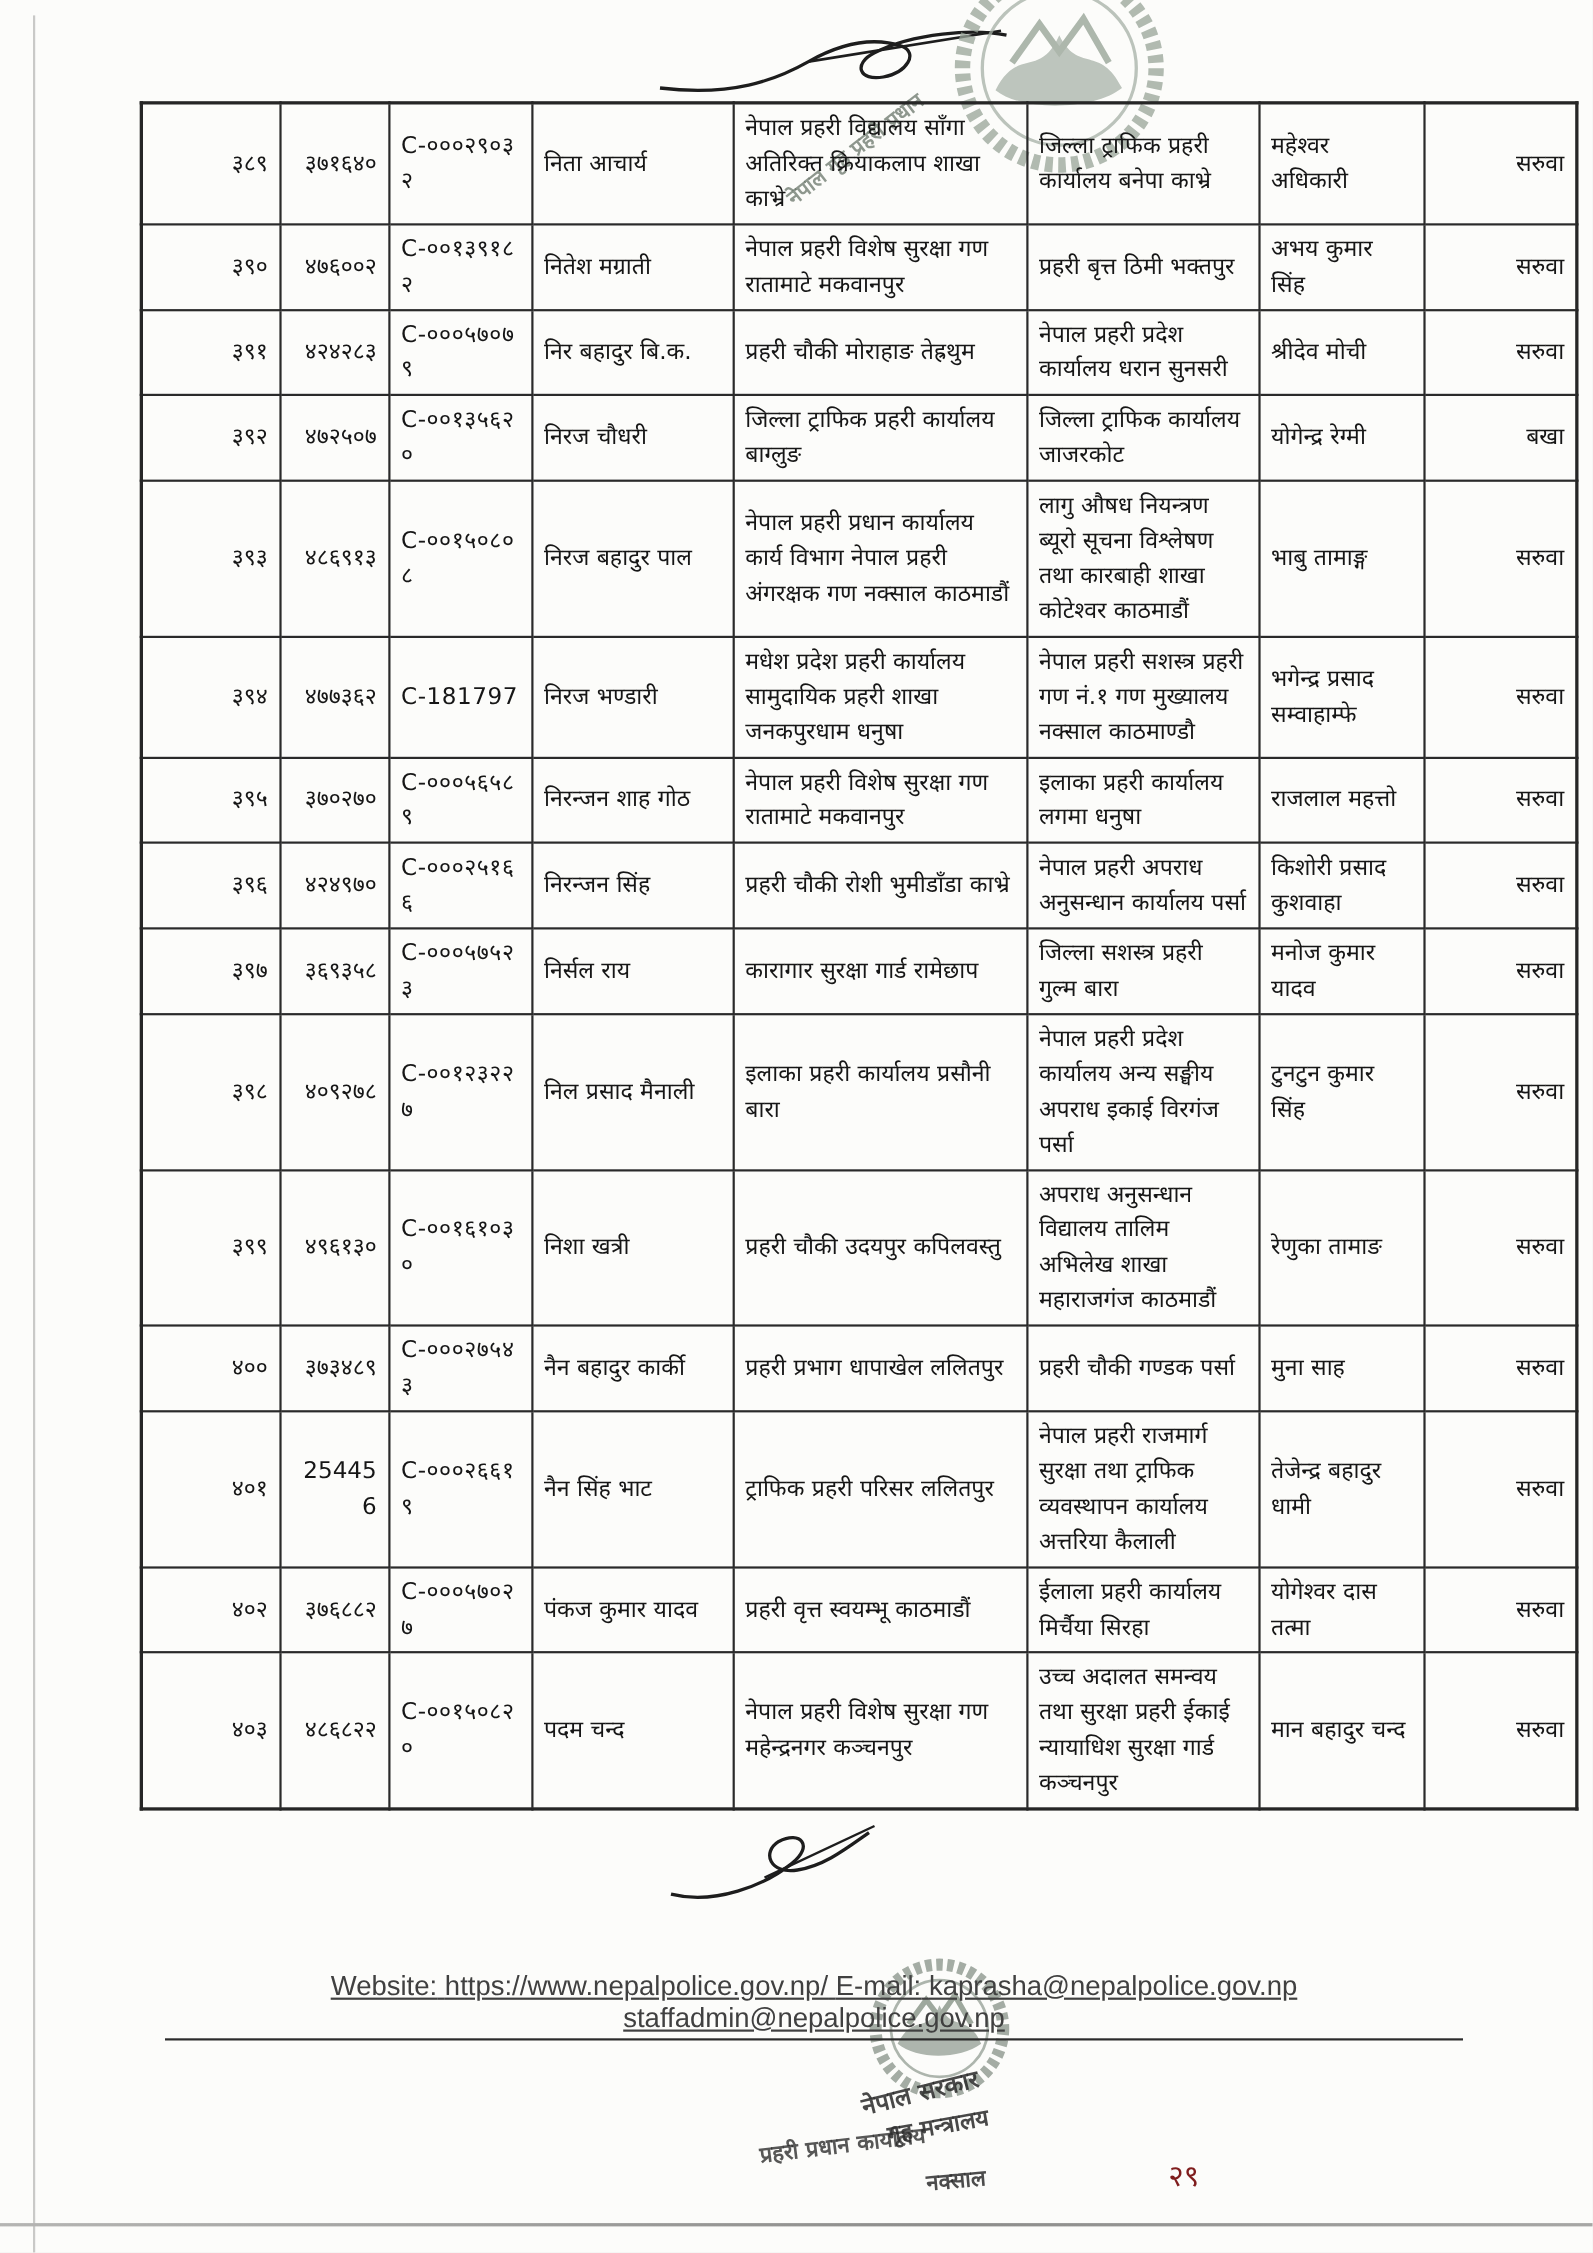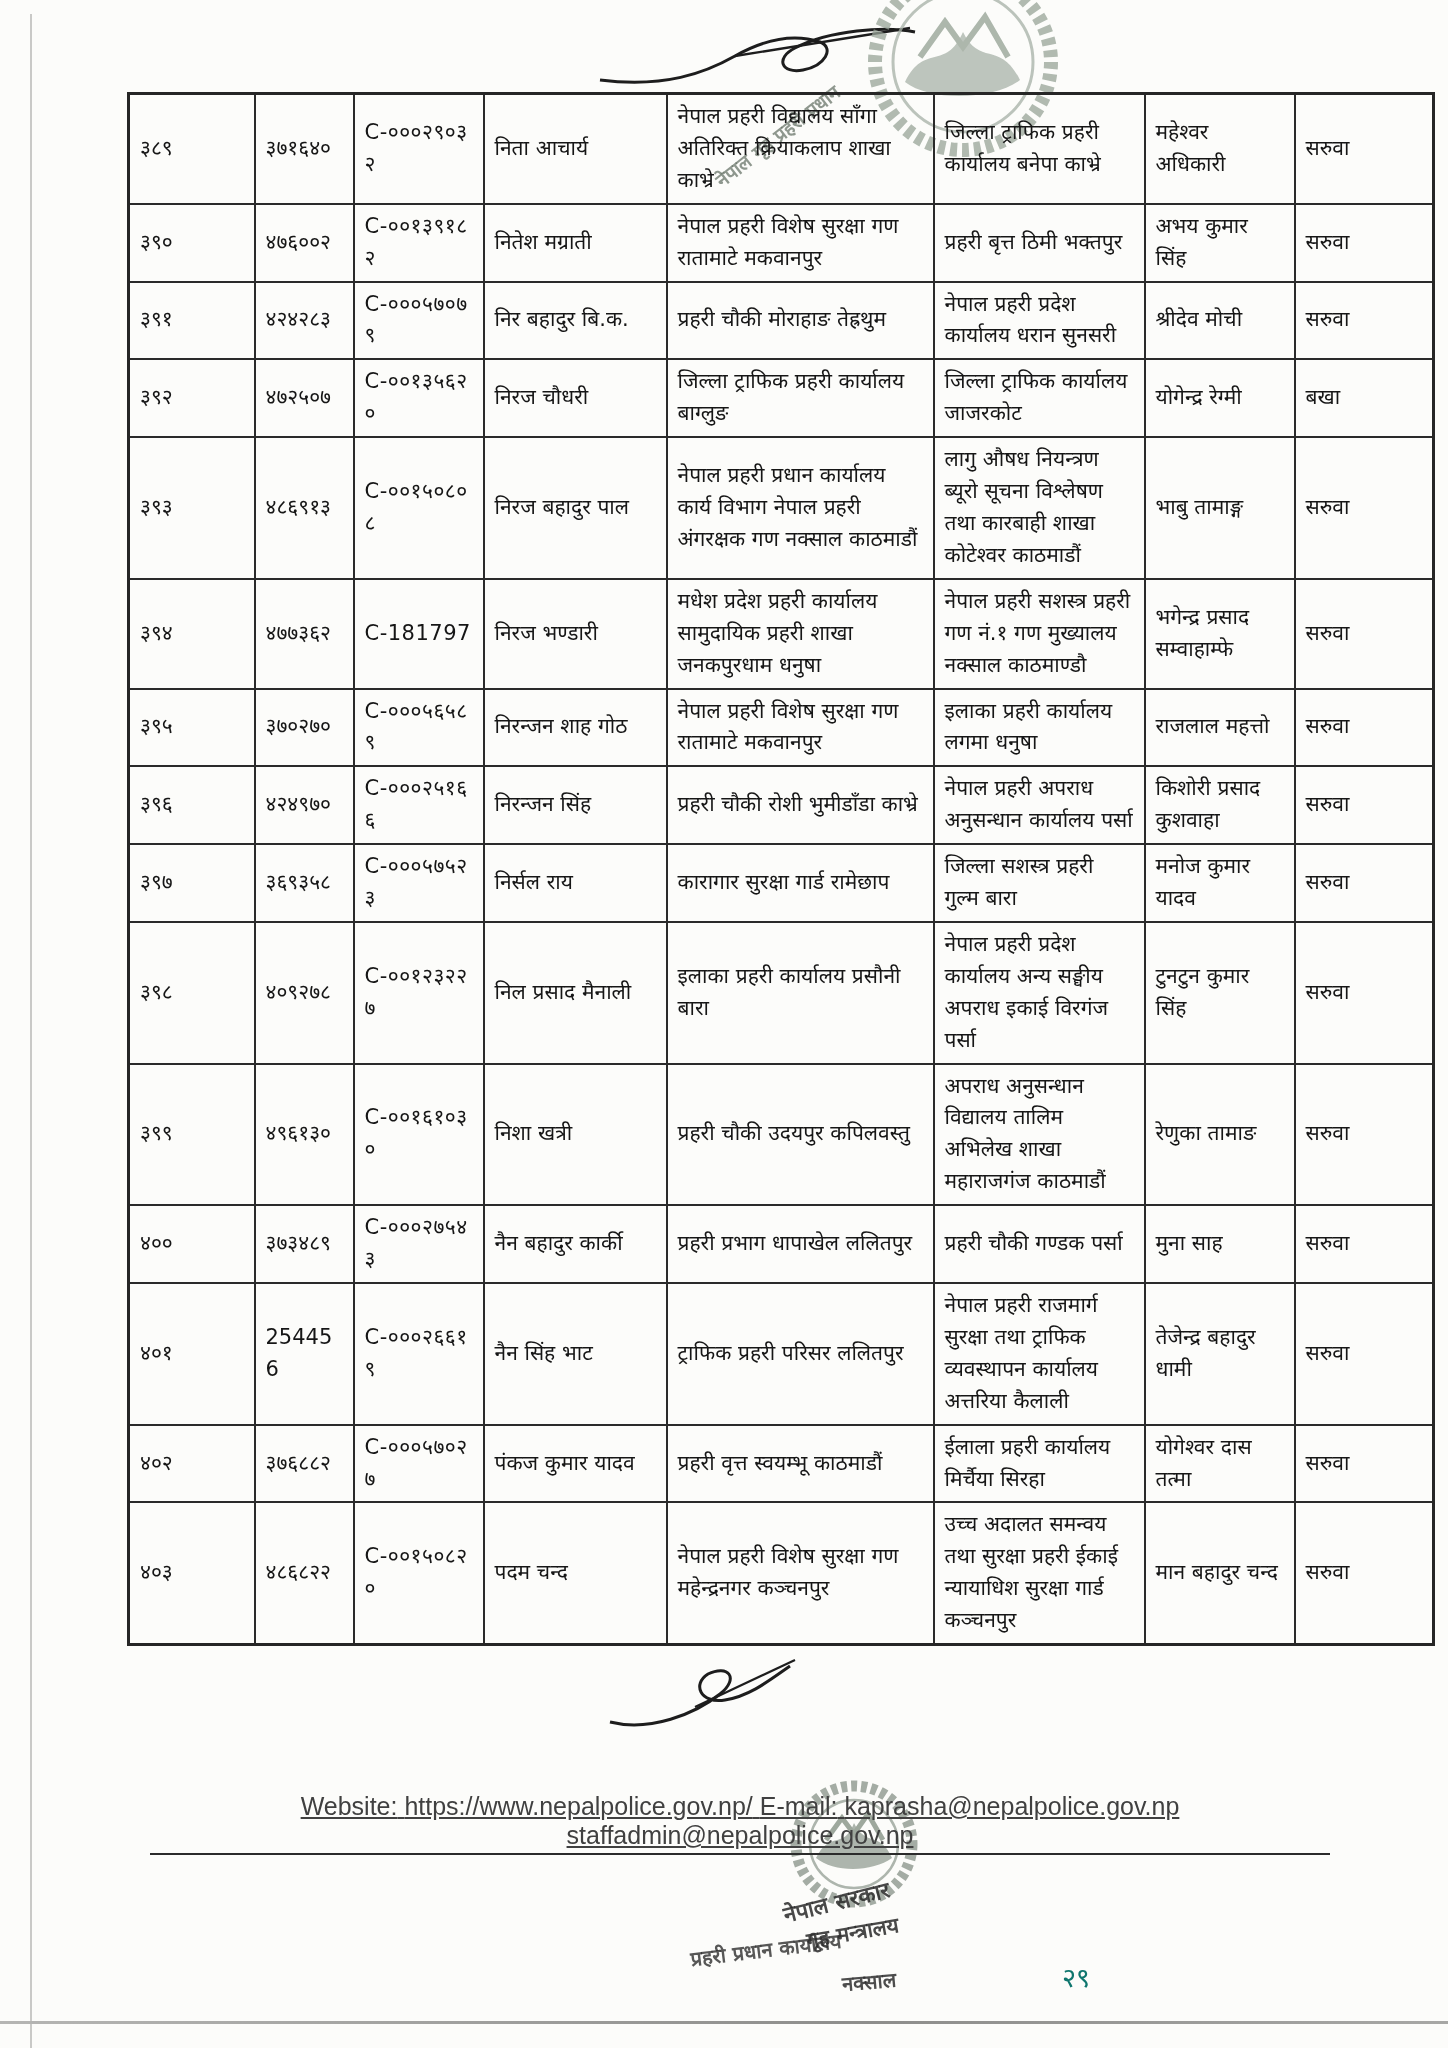--- a/index.html
+++ b/index.html
@@ -9,27 +9,27 @@
   
   .scan-left{position:absolute;left:30px;top:14px;width:2px;height:2034px;background:#c9c9c7;}
   .scan-bottom{position:absolute;left:0;top:2021px;width:100%;height:3px;background:linear-gradient(to right,#b5b5b3,#8d8d8b 60%,#a7a7a5);}
 
   
   table.roster{position:absolute;left:127px;top:92px;width:1305px;border-collapse:collapse;table-layout:fixed;border:3px solid #262626;}
   table.roster td{border:2px solid #2a2a2a;padding:6px 10px;vertical-align:middle;font-size:21px;line-height:1.52;color:#161616;word-wrap:break-word;}
   col.c-sn{width:126px;} col.c-no{width:99px;} col.c-code{width:130px;}
   col.c-name{width:183px;} col.c-from{width:267px;} col.c-to{width:211px;}
   col.c-who{width:150px;} col.c-rm{width:139px;}
-  td.t-center{text-align:left;}
+  td.t-center{text-align:right;}
   td.t-code{letter-spacing:.5px;}
 
   
   .footer{position:absolute;left:150px;top:1792px;width:1180px;font-family:Liberation Sans, sans-serif;font-size:25px;color:#404040;text-align:center;}
   .footer .rule{display:inline-block;border-bottom:2px solid #2b2b2b;padding-bottom:3px;text-decoration:underline;}
-  .page-number{position:absolute;left:1062px;top:1958px;font-size:27px;color:#0f766e;}
+  .page-number{position:absolute;left:1062px;top:1958px;font-size:27px;color:#7f1d1d;}
 
   
   .stamp{position:absolute;pointer-events:none;}
   .stamp-text{position:absolute;color:rgba(62,70,62,.78);font-weight:bold;white-space:nowrap;pointer-events:none;}
   .stamp-top-words{left:702px;top:118px;transform:rotate(-38deg);font-size:19px;color:rgba(96,108,96,.7);line-height:1.9;}
   .bstamp-1{left:782px;top:1886px;transform:rotate(-14deg);font-size:22px;color:rgba(40,40,40,.85);}
   .bstamp-2{left:806px;top:1918px;transform:rotate(-10deg);font-size:21px;color:rgba(40,40,40,.85);}
   .bstamp-3{left:690px;top:1936px;transform:rotate(-7deg);font-size:20px;color:rgba(45,45,45,.8);}
   .bstamp-4{left:842px;top:1968px;transform:rotate(-5deg);font-size:20px;color:rgba(45,45,45,.85);}
 </style>

